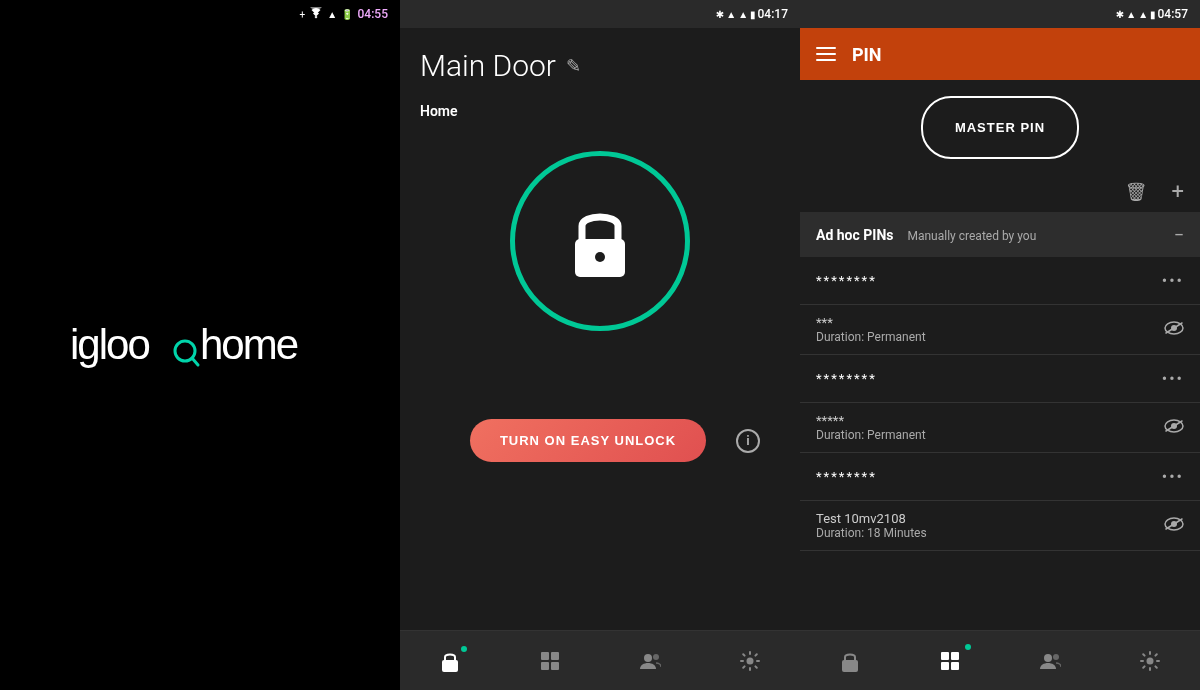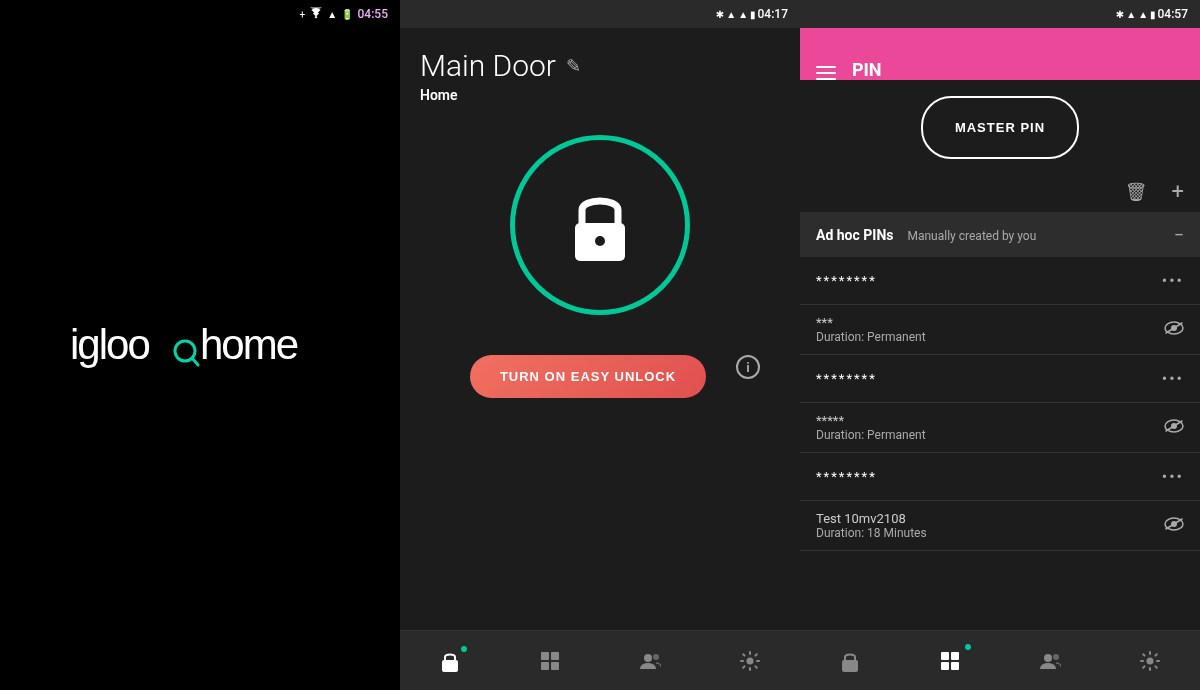--- a/index.html
+++ b/index.html
@@ -293,24 +293,25 @@
 
     .eye-icon {
       color: #aaa;
       font-size: 16px;
       cursor: pointer;
     }
 
     
     .easy-unlock-row {
       display: flex;
-      align-items: flex-start;
+      align-items: center;
       justify-content: center;
       gap: 0;
       padding: 0 20px;
+      margin-top: 48px;
     }
   </style>
 </head>
 <body>
 
 <div class="phone-panel panel-splash">
   <div class="status-bar">
     <div class="status-bar-right">
       <span class="status-icon">+ </span>
       <span class="status-icon">
@@ -347,21 +348,21 @@
   <div style="height:28px;background:#2a2a2a;display:flex;align-items:center;justify-content:flex-end;padding:0 12px;">
     <span style="color:#fff;font-size:10px;">✱ </span>
     <span style="color:#fff;font-size:10px;margin:0 2px;">▲</span>
     <span style="color:#fff;font-size:10px;">▲</span>
     <span style="color:#fff;font-size:10px;margin:0 2px;">▮</span>
     <span style="color:#fff;font-size:12px;font-weight:500;">04:17</span>
   </div>
 
 
   <div style="flex:1;padding:20px 20px 0;display:flex;flex-direction:column;">
-    <div style="display:flex;align-items:center;gap:10px;margin-bottom:4px;">
+    <div style="display:flex;align-items:center;gap:10px;margin-bottom:20px;">
       <span style="color:#fff;font-size:30px;font-weight:300;">Main Door</span>
       <span style="color:#aaa;font-size:18px;cursor:pointer;">✎</span>
     </div>
     <div style="color:#fff;font-size:14px;font-weight:600;margin-bottom:32px;">Home</div>
 
     <div style="display:flex;justify-content:center;margin-bottom:40px;">
       <div style="width:180px;height:180px;border-radius:50%;border:5px solid #00c896;display:flex;align-items:center;justify-content:center;">
         <svg width="70" height="75" viewBox="0 0 70 75" fill="white">
           <rect x="10" y="35" width="50" height="38" rx="5" ry="5" fill="white"></rect>
           <path d="M17 35V22C17 10 53 10 53 22V35" fill="none" stroke="white" stroke-width="7" stroke-linecap="round"></path>
@@ -412,21 +413,21 @@
 <div class="phone-panel panel-pin" style="display:flex;flex-direction:column;">
 
   <div style="height:28px;background:#2a2a2a;display:flex;align-items:center;justify-content:flex-end;padding:0 12px;">
     <span style="color:#fff;font-size:10px;">✱ </span>
     <span style="color:#fff;font-size:10px;margin:0 2px;">▲</span>
     <span style="color:#fff;font-size:10px;">▲</span>
     <span style="color:#fff;font-size:10px;margin:0 2px;">▮</span>
     <span style="color:#fff;font-size:12px;font-weight:500;">04:57</span>
   </div>
 
-  <div style="height:52px;background:#ec4899;display:flex;align-items:flex-end;padding:0 16px;">
+  <div style="height:52px;background:#c2410c;display:flex;align-items:center;padding:0 16px;">
     <div class="hamburger-icon">
       <div class="hamburger-line"></div>
       <div class="hamburger-line"></div>
       <div class="hamburger-line"></div>
     </div>
     <span class="pin-title">PIN</span>
   </div>
 
   <div class="pin-content">
 

